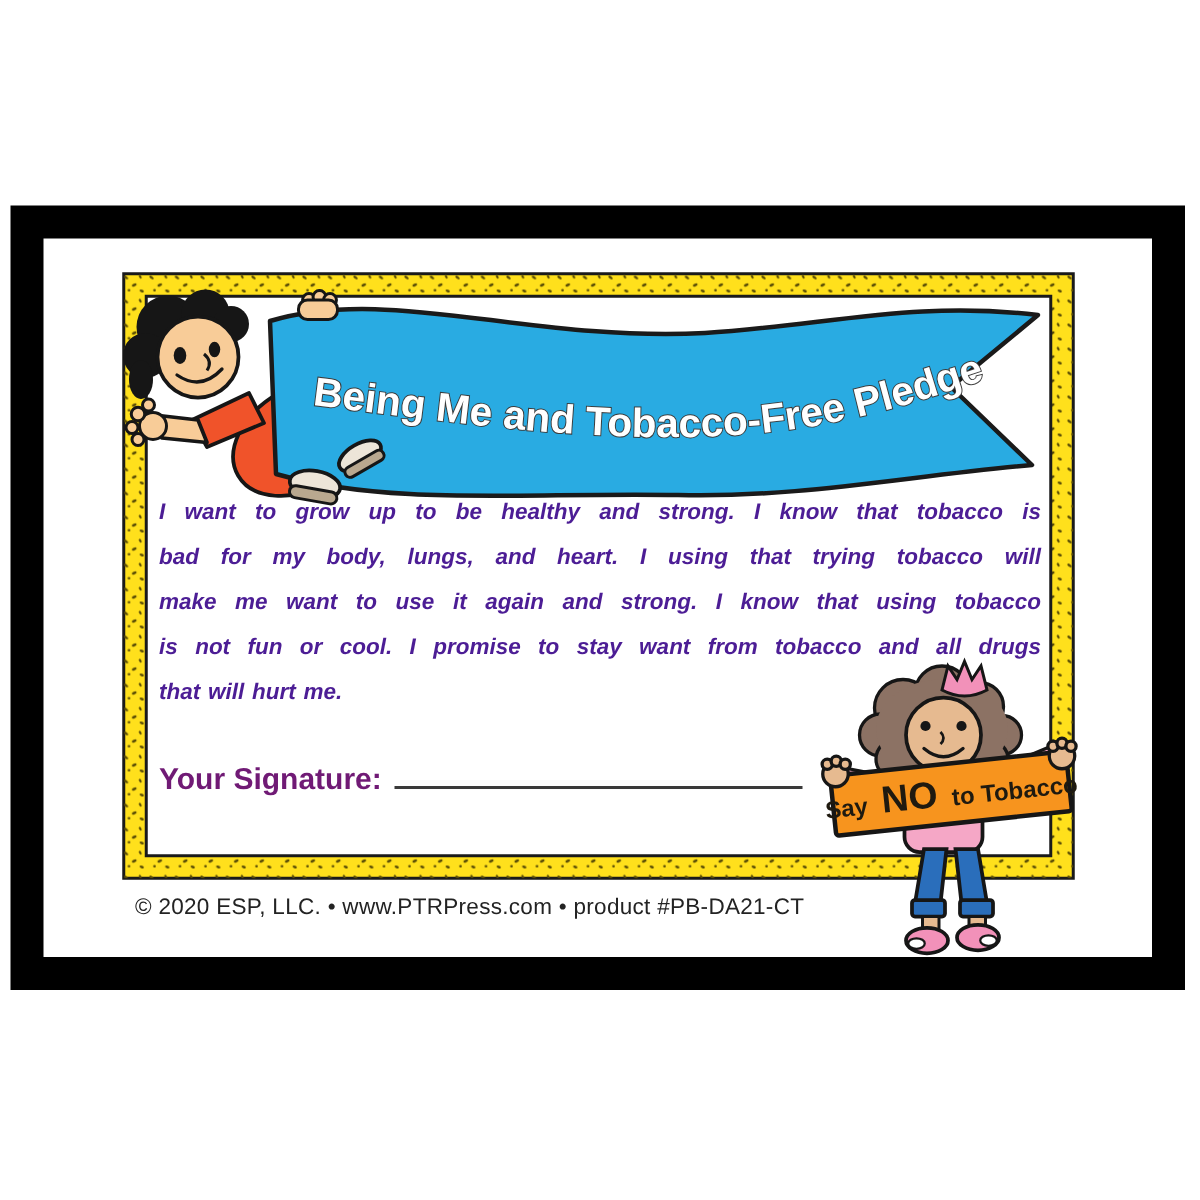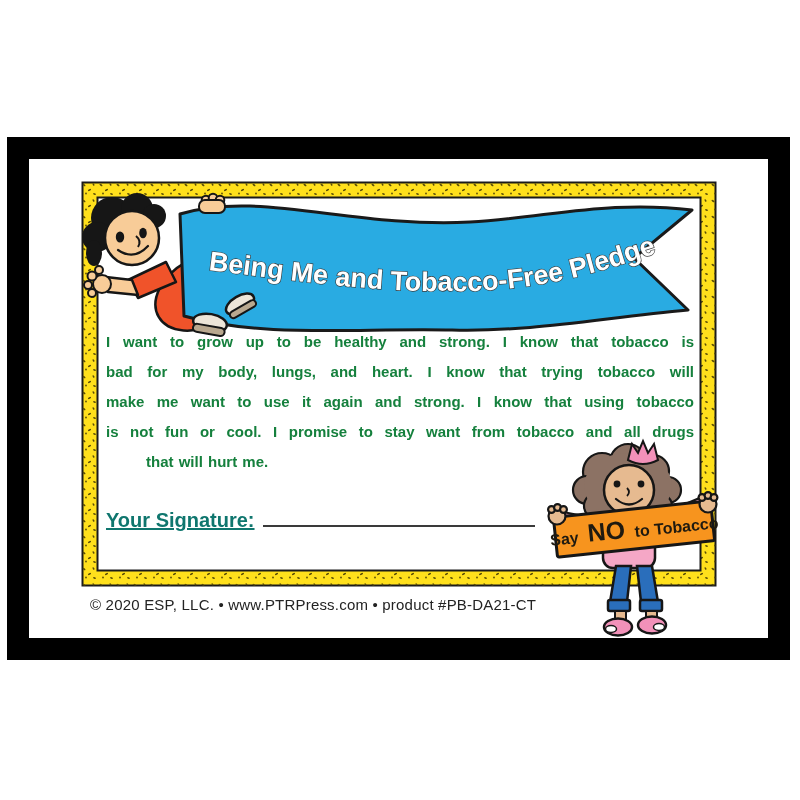--- a/index.html
+++ b/index.html
@@ -19,31 +19,32 @@
     width: 783px; height: 523px;
     border: 22px solid #000;
     background: #fff;
     box-sizing: border-box;
   }
 
   
   .pledge {
     left: 106px; top: 327px; width: 588px;
     font-size: 15px; font-weight: bold;
-    line-height: 30px; color: #15803d;
+    line-height: 30px; color: #4c1d95;
     word-spacing: 1px;
+    font-style: italic;
   }
   .pledge-line { text-align: justify; text-align-last: justify; }
-  .pledge-line.last { text-align: justify; text-align-last: left; margin-left: 40px; }
+  .pledge-line.last { text-align: justify; text-align-last: left; }
 
   
   .signature-row {
     left: 106px; top: 509px;
     font-size: 20px; font-weight: bold;
-    white-space: nowrap; color: #0f766e; text-decoration: underline;
+    white-space: nowrap; color: #701a75;
   }
   .sig-line {
     display: inline-block;
     width: 272px;
     border-bottom: 2.5px solid #3a3a3a;
     margin-left: 8px;
   }
 
   
   .footer {
@@ -124,21 +125,21 @@
     <rect x="-16" y="3" width="32" height="8" rx="4" fill="#B9A88F" stroke="#161616" stroke-width="2"></rect>
   </g>
   <g transform="translate(160,114) rotate(-30)">
     <ellipse rx="15.5" ry="8" fill="#EDE5D8" stroke="#161616" stroke-width="2.5"></ellipse>
     <rect x="-14.5" y="2.5" width="29" height="7" rx="3.5" fill="#B9A88F" stroke="#161616" stroke-width="2"></rect>
   </g>
 </svg>
 
 <div class="abs pledge">
   <div class="pledge-line">I want to grow up to be healthy and strong. I know that tobacco is</div>
-  <div class="pledge-line">bad for my body, lungs, and heart. I know that trying tobacco will</div>
+  <div class="pledge-line">bad for my body, lungs, and heart. I using that trying tobacco will</div>
   <div class="pledge-line">make me want to use it again and strong. I know that using tobacco</div>
   <div class="pledge-line">is not fun or cool. I promise to stay want from tobacco and all drugs</div>
   <div class="pledge-line last">that will hurt me.</div>
 </div>
 
 <div class="abs signature-row">
   <span>Your Signature:</span><span class="sig-line"></span>
 </div>
 
 <svg class="abs" style="left:540px; top:438px;" width="200" height="210" viewBox="0 0 200 210">

